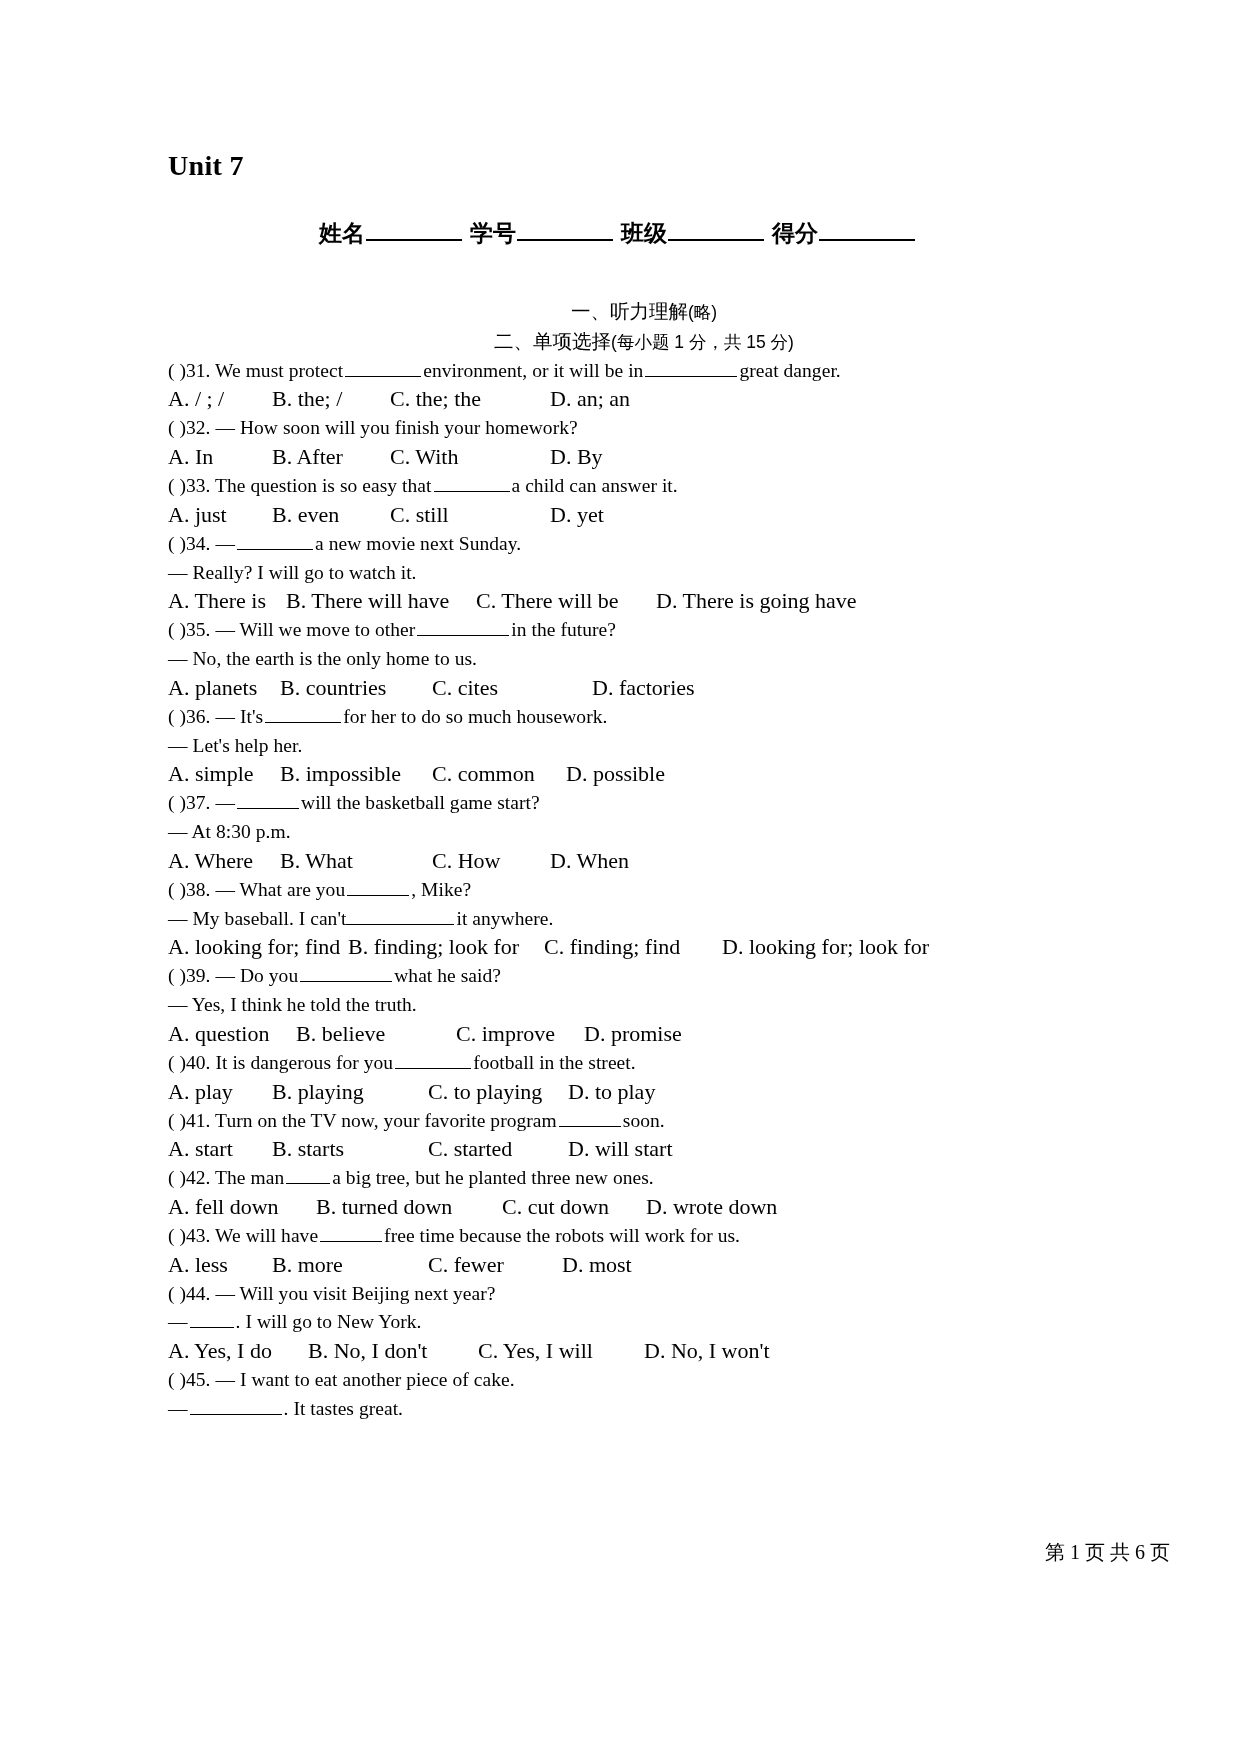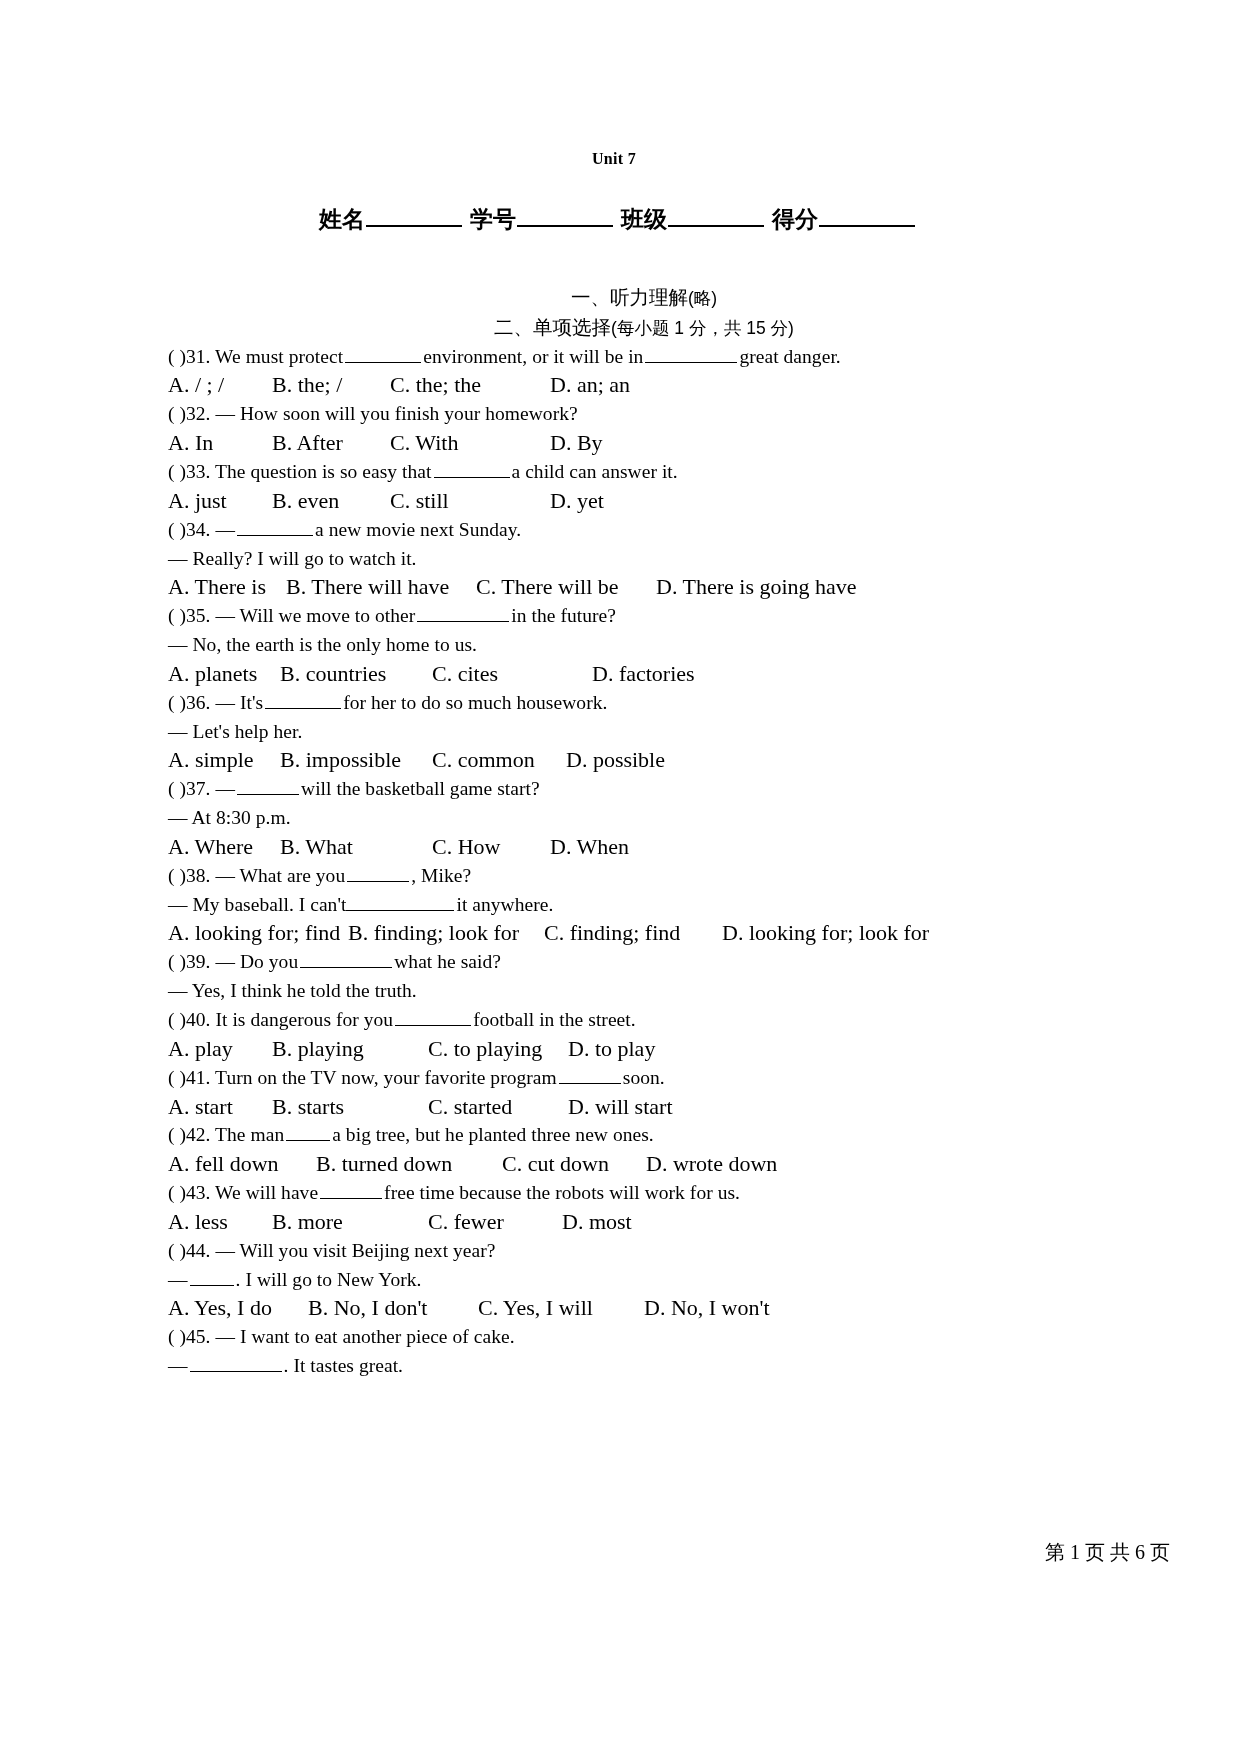--- a/index.html
+++ b/index.html
@@ -16,23 +16,22 @@
     overflow: hidden;
   }
   .page {
     width: 1240px;
     height: 1754px;
     box-sizing: border-box;
     padding: 118px 120px 0 168px;
     position: relative;
   }
   .doc-title {
-    text-align: center;
     font-weight: bold;
-    font-size: 16px;
+    font-size: 28px;
     letter-spacing: 0.3px;
     margin: 32px 0 0 0;
     padding-right: 60px;
   }
   .info-line {
     text-align: center;
     font-weight: bold;
     font-size: 21px;
     margin: 36px 0 0 0;
     padding-right: 46px;
@@ -184,20 +183,23 @@
       <span>— My baseball. I can't</span><span class="u" style="width:108px;margin-left:0"></span><span>it anywhere.</span>
     </div>
     <div class="opt-row">
       <span class="opt" style="width:180px">A. looking for; find</span><span class="opt" style="width:196px">B. finding; look for</span><span class="opt" style="width:178px">C. finding; find</span><span class="opt">D. looking for; look for</span>
     </div>
 
     <div class="line">
       <span>(  )39. — Do you</span><span class="u xl"></span><span>what he said?</span>
     </div>
     <div class="line">— Yes, I think he told the truth.</div>
+    <div class="opt-row">
+      <span class="opt" style="width:128px">A. question</span><span class="opt" style="width:160px">B. believe</span><span class="opt" style="width:128px">C. improve</span><span class="opt">D. promise</span>
+    </div>
 
     <div class="line">
       <span>(  )40. It is dangerous for you</span><span class="u l"></span><span>football in the street.</span>
     </div>
     <div class="opt-row">
       <span class="opt gap-a">A. play</span><span class="opt" style="width:156px">B. playing</span><span class="opt" style="width:140px">C. to playing</span><span class="opt">D. to play</span>
     </div>
 
     <div class="line">
       <span>(  )41. Turn on the TV now, your favorite program</span><span class="u m"></span><span>soon.</span>

